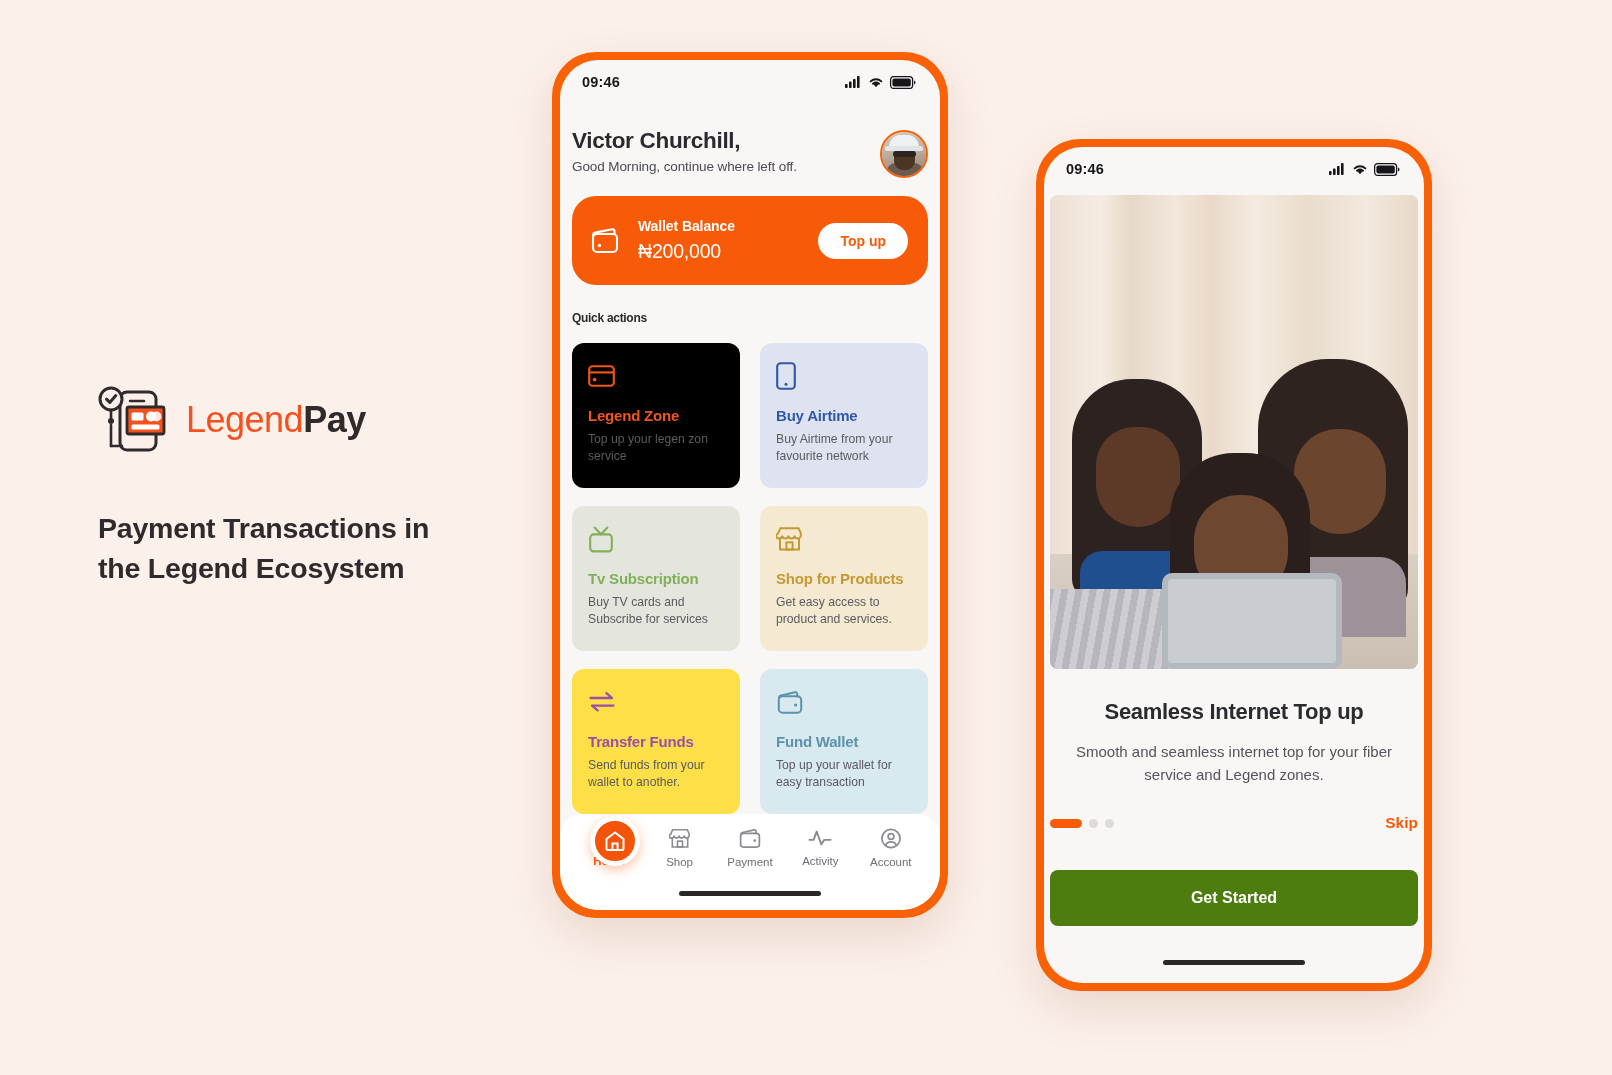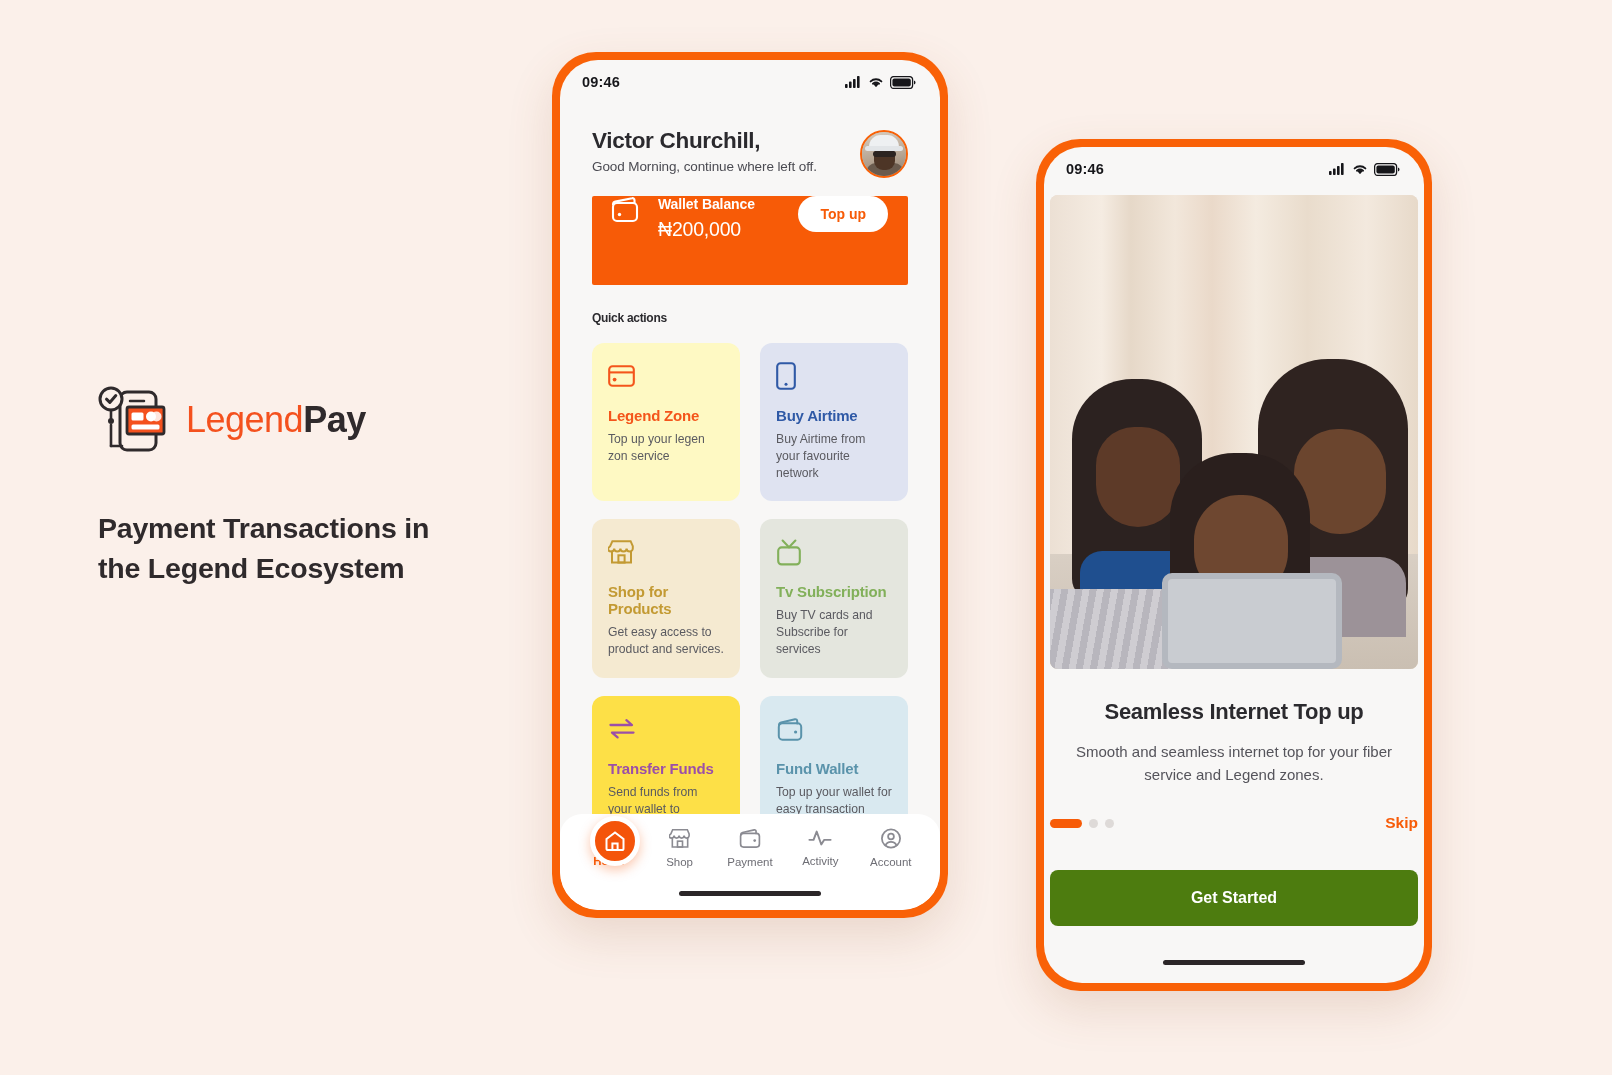--- a/index.html
+++ b/index.html
@@ -50,21 +50,21 @@
   
   .status-bar {
     height: 44px;
     display: flex; align-items: center; justify-content: space-between;
     padding: 0 24px 0 22px;
   }
   .status-time { font-size: 14.5px; font-weight: 700; color: #16161a; letter-spacing: 0.2px; }
   .status-icons { display: flex; align-items: center; gap: 6px; }
 
   
-  .p1-body { padding: 0 32px; }
+  .p1-body { padding: 0 12px; }
   .greet-row { display: flex; align-items: flex-start; justify-content: space-between; margin-top: 24px; }
   .greet-name { font-size: 22.5px; font-weight: 700; color: #2b2a2e; letter-spacing: -0.3px; }
   .greet-sub { font-size: 13.5px; color: #4b4b52; margin-top: 5px; letter-spacing: -0.1px; }
   .avatar {
     width: 48px; height: 48px; border-radius: 50%;
     border: 2.5px solid #f96107;
     overflow: hidden; flex: 0 0 auto;
     background: #cdbfae;
     position: relative;
     margin-top: 2px;
@@ -73,23 +73,23 @@
   .av-hat { position: absolute; left: 7px; top: 3px; width: 30px; height: 15px; background: #eef0f2; border-radius: 14px 14px 4px 4px; }
   .av-hat:after { content:""; position:absolute; left:-4px; top:11px; width:38px; height:5px; background:#e2e5e8; border-radius: 3px;}
   .av-face { position: absolute; left: 12px; top: 13px; width: 21px; height: 25px; background: #4d3526; border-radius: 10px 10px 9px 9px; }
   .av-glass { position:absolute; left: 11px; top: 19px; width: 23px; height: 6px; background:#2c2421; border-radius:3px;}
   .av-body { position: absolute; left: 4px; bottom: 0; width: 38px; height: 13px; background: #6a5b4e; border-radius: 10px 10px 0 0;}
 
   
   .wallet-card {
     margin-top: 18px;
     background: #f75b07;
-    border-radius: 2px;
+    border-radius: 24px;
     height: 89px;
-    display: flex; align-items: flex-start;
+    display: flex; align-items: center;
     padding: 0 20px 0 18px;
     gap: 16px;
   }
   .wallet-texts { flex: 1 1 auto; }
   .wallet-label { color: #ffffff; font-size: 14px; font-weight: 700; letter-spacing: -0.1px; }
   .wallet-amount { color: #ffffff; font-size: 19.5px; font-weight: 400; margin-top: 6px; letter-spacing: -0.2px; }
   .topup-btn {
     background: #ffffff; color: #f75b07;
     border: none; border-radius: 22px;
     padding: 10px 22px;
@@ -255,21 +255,21 @@
             <div class="wallet-label">Wallet Balance</div>
             <div class="wallet-amount">₦200,000</div>
           </div>
           <button class="topup-btn">Top up</button>
         </div>
 
         <div class="section-title">Quick actions</div>
 
         <div class="qa-grid">
 
-          <div class="qa-card" style="background:#fef9c3">
+          <div class="qa-card" style="background:#000000">
             <div class="qa-icon">
               <svg width="27" height="22" viewBox="0 0 27 22">
                   <rect x="1.2" y="1.2" width="24.6" height="19.6" rx="3.4" fill="none" stroke="#f4551b" stroke-width="2.1"></rect>
                   <line x1="1.2" y1="7.4" x2="25.8" y2="7.4" stroke="#f4551b" stroke-width="2.1"></line>
                   <circle cx="6.6" cy="14.6" r="1.9" fill="#f4551b"></circle>
                 </svg>
             </div>
             <div class="qa-title" style="color:#f4551b">Legend Zone</div>
             <div class="qa-desc">Top up your legen zon service</div>
           </div>
@@ -278,41 +278,41 @@
             <div class="qa-icon">
               <svg width="20" height="28" viewBox="0 0 20 28">
                   <rect x="1.2" y="1.2" width="17.6" height="25.6" rx="3.4" fill="none" stroke="#2f59a6" stroke-width="2.1"></rect>
                   <circle cx="10" cy="22.3" r="1.5" fill="#2f59a6"></circle>
                 </svg>
             </div>
             <div class="qa-title" style="color:#2f59a6">Buy Airtime</div>
             <div class="qa-desc">Buy Airtime from your favourite network</div>
           </div>
 
+          <div class="qa-card" style="background:#e4e6de">
+            <div class="qa-icon">
+              <svg width="26" height="27" viewBox="0 0 26 27">
+                  <path d="M6.6 1.5 L13 8.2 L19.4 1.5" fill="none" stroke="#82b05a" stroke-width="2.1" stroke-linecap="round"></path>
+                  <rect x="2.2" y="8.4" width="21.6" height="17" rx="3.4" fill="none" stroke="#82b05a" stroke-width="2.1"></rect>
+                </svg>
+            </div>
+            <div class="qa-title" style="color:#82b05a">Tv Subscription</div>
+            <div class="qa-desc">Buy TV cards and Subscribe for services</div>
+          </div>
+
           <div class="qa-card" style="background:#f5ead1">
             <div class="qa-icon">
               <svg width="27" height="26" viewBox="0 0 27 26">
                   <path d="M2.2 7.2 L4.4 2.2 h18.2 l2.2 5 v2.2 a3.1 3.1 0 0 1-6.2 0 a3.1 3.1 0 0 1-6.2 0 a3.1 3.1 0 0 1-6.2 0 a3.1 3.1 0 0 1-6.2 0 z" fill="none" stroke="#c39a33" stroke-width="2"></path>
                   <path d="M4 12.6 V23.6 h19 V12.6" fill="none" stroke="#c39a33" stroke-width="2" stroke-linecap="round"></path>
                   <rect x="10.4" y="16.3" width="6.2" height="7.3" fill="none" stroke="#c39a33" stroke-width="2"></rect>
                 </svg>
             </div>
             <div class="qa-title" style="color:#c39a33">Shop for Products</div>
             <div class="qa-desc">Get easy access to product and services.</div>
-          </div>
-
-          <div class="qa-card" style="background:#e4e6de">
-            <div class="qa-icon">
-              <svg width="26" height="27" viewBox="0 0 26 27">
-                  <path d="M6.6 1.5 L13 8.2 L19.4 1.5" fill="none" stroke="#82b05a" stroke-width="2.1" stroke-linecap="round"></path>
-                  <rect x="2.2" y="8.4" width="21.6" height="17" rx="3.4" fill="none" stroke="#82b05a" stroke-width="2.1"></rect>
-                </svg>
-            </div>
-            <div class="qa-title" style="color:#82b05a">Tv Subscription</div>
-            <div class="qa-desc">Buy TV cards and Subscribe for services</div>
           </div>
 
           <div class="qa-card" style="background:#fde047">
             <div class="qa-icon">
               <svg width="28" height="22" viewBox="0 0 28 22">
                   <path d="M2.5 7 H24 l-5.6-4.8" fill="none" stroke="#9b4fa8" stroke-width="2.3" stroke-linecap="round" stroke-linejoin="round"></path>
                   <path d="M25.5 14.6 H4 l5.6 4.8" fill="none" stroke="#9b4fa8" stroke-width="2.3" stroke-linecap="round" stroke-linejoin="round"></path>
                 </svg>
             </div>
             <div class="qa-title" style="color:#9b4fa8">Transfer Funds</div>

